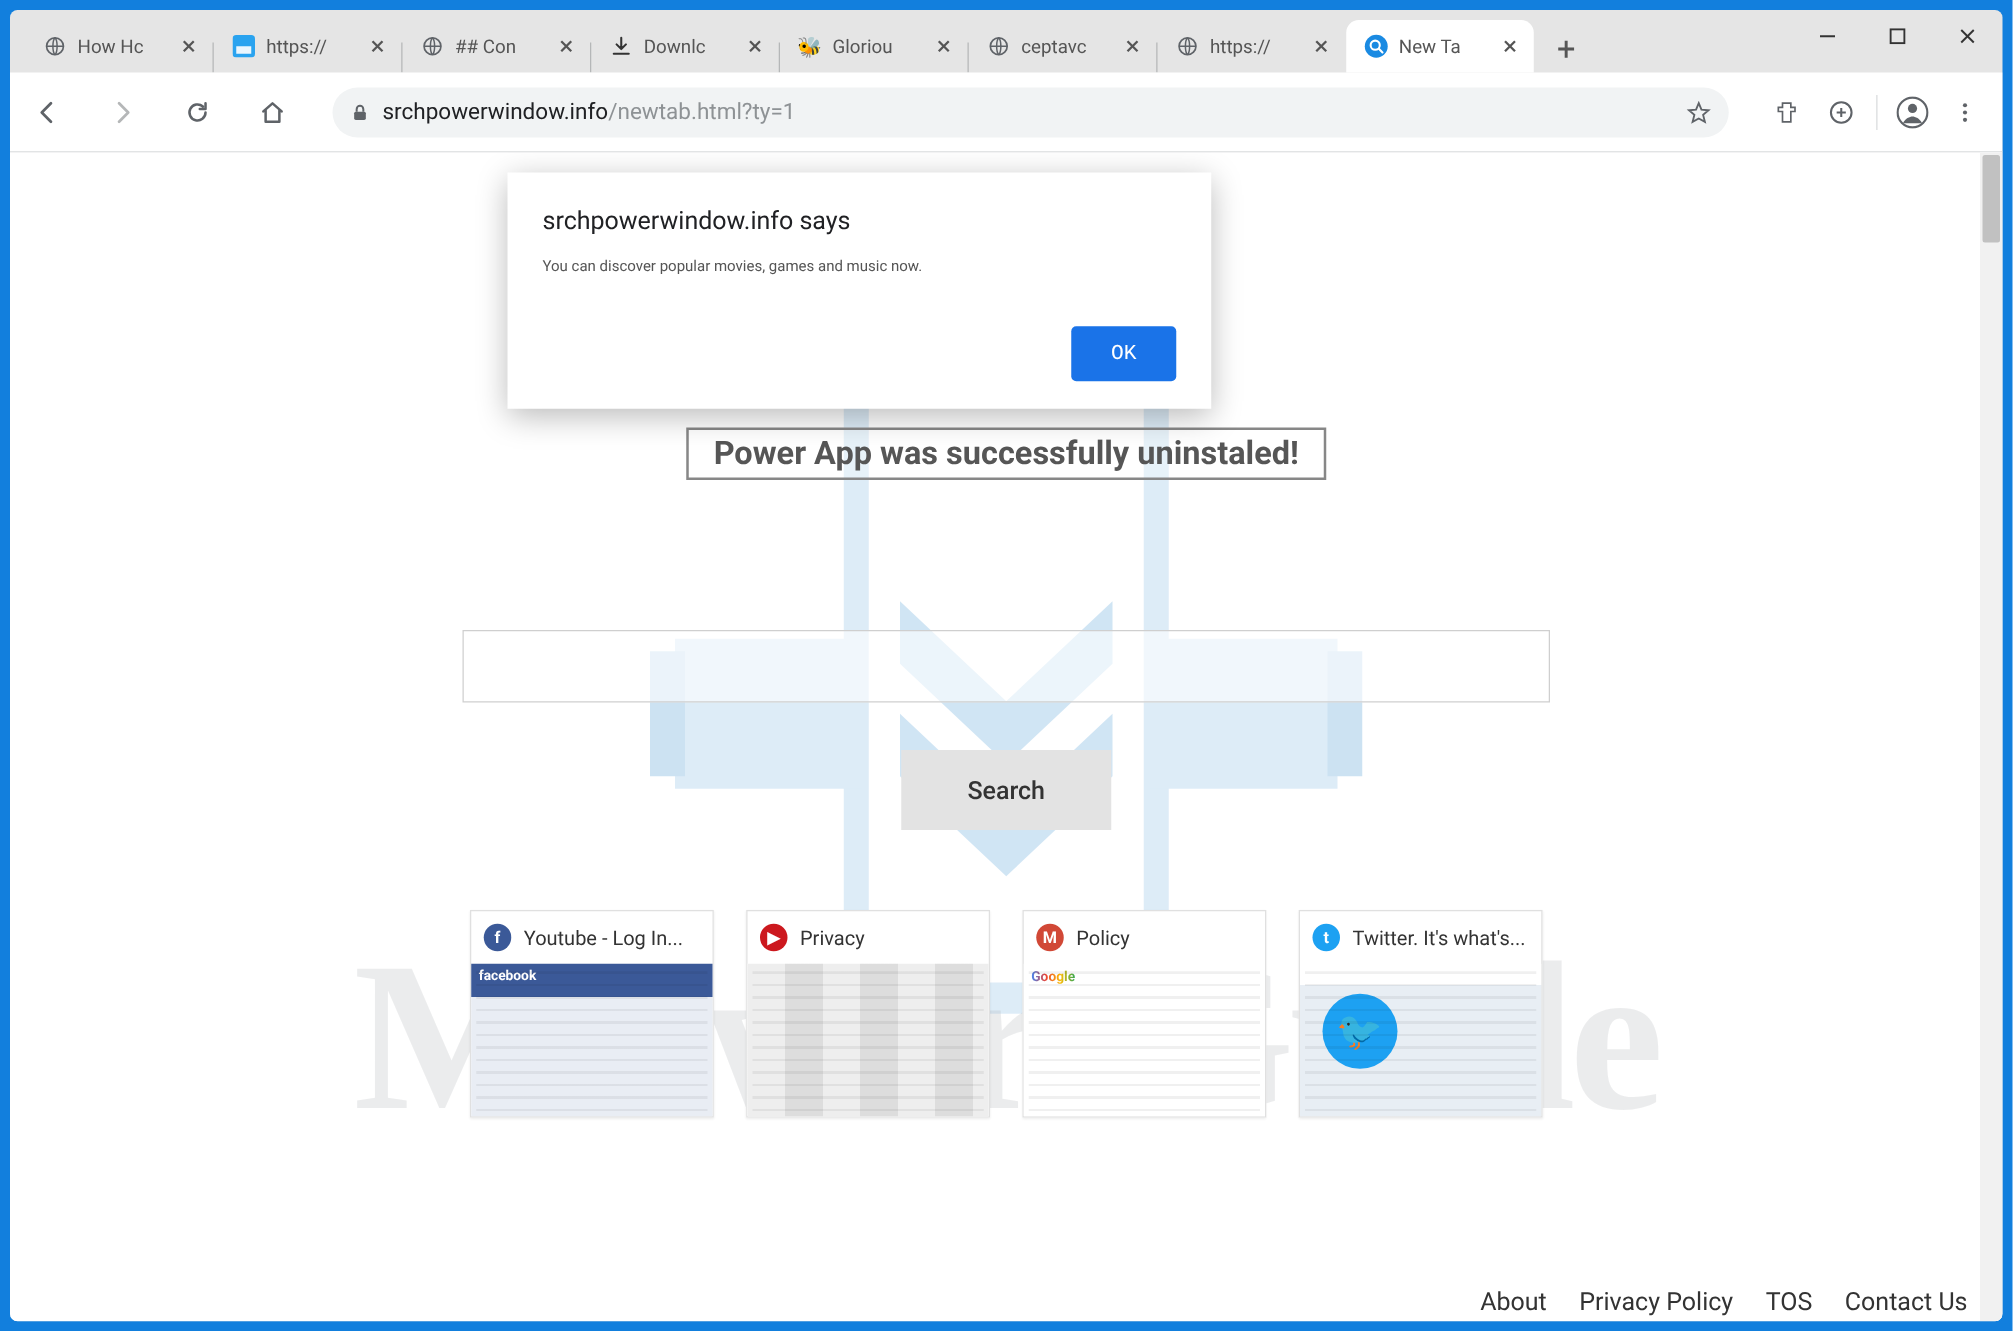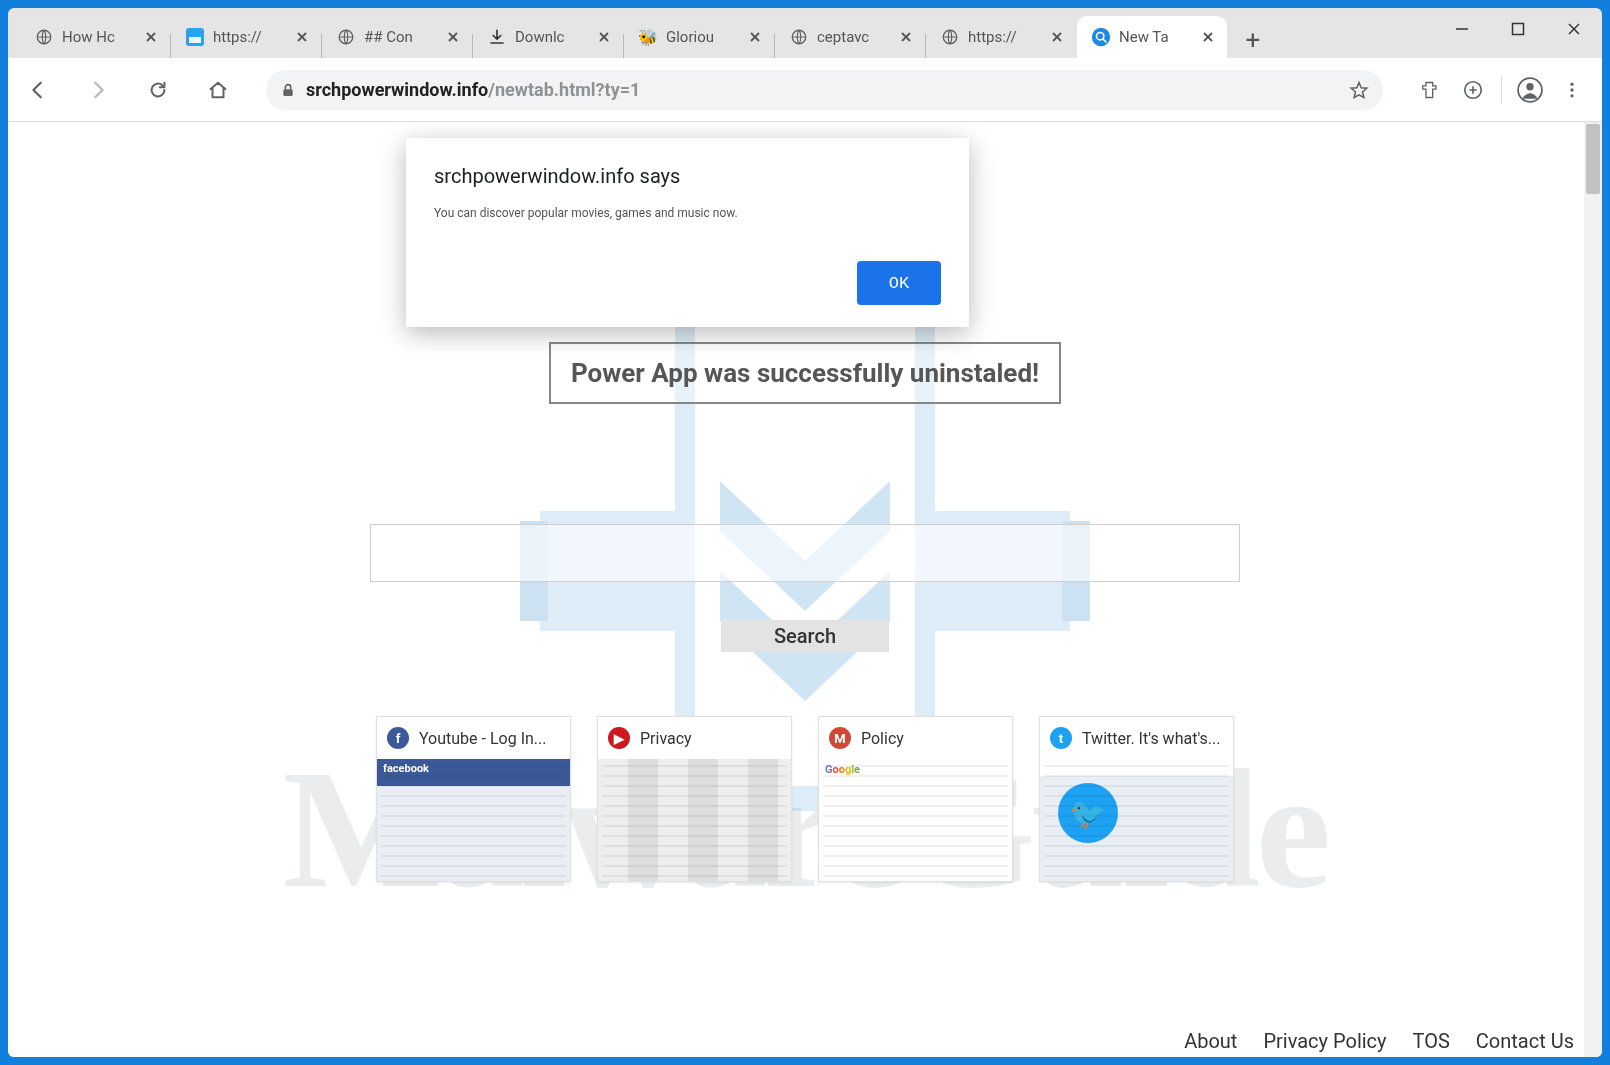--- a/index.html
+++ b/index.html
@@ -15,21 +15,21 @@
 .tabstrip { height: 50px; display: flex; align-items: flex-end; padding-left: 12px; padding-right: 200px; }
 .tab { display: flex; align-items: center; gap: 8px; height: 42px; padding: 0 10px 0 14px; font-size: 15px; color: #555; max-width: 160px; min-width: 150px; position: relative; }
 .tab.active { background: #fff; border-top-left-radius: 10px; border-top-right-radius: 10px; }
 .tab-sep { width: 1px; height: 24px; background: #b5b7b8; }
 .tab-title { white-space: nowrap; overflow: hidden; text-overflow: ellipsis; flex: 1; }
 .tab-close { width: 18px; height: 18px; display:flex; align-items:center; justify-content:center; cursor:pointer; color:#555; }
 .tab-favicon { width: 20px; height: 20px; display:flex; align-items:center; justify-content:center; font-size: 18px; }
 .newtab-btn { width: 36px; height: 36px; display:flex; align-items:center; justify-content:center; margin-left: 8px; font-size: 26px; color:#555; cursor:pointer; }
 
 
-.toolbar { height: 64px; background: #fff; display: flex; align-items: center; padding: 0 10px; gap: 20px; border-bottom: 1px solid #d9dbdd; font-weight: bold; }
+.toolbar { height: 64px; background: #fff; display: flex; align-items: center; padding: 0 10px; gap: 20px; border-bottom: 1px solid #d9dbdd; }
 .tool-icon { width: 40px; height: 40px; display:flex; align-items:center; justify-content:center; border-radius: 20px; cursor:pointer; color:#5f6368; }
 .tool-icon.disabled { color: #b5b7b8; cursor: default; }
 .omnibox { flex: 1; height: 40px; background: #f1f3f4; border-radius: 20px; display:flex; align-items:center; padding: 0 14px; gap: 10px; margin: 0 8px; }
 .omnibox .lock { color:#5f6368; }
 .omnibox .urltext { font-size: 18px; color:#202124; }
 .omnibox .urltext .path { color:#8e9295; }
 .omnibox .star { margin-left: auto; color:#5f6368; }
 .actions-right { display:flex; align-items:center; gap: 2px; }
 .vsep { width:1px; height:28px; background:#d9dbdd; margin: 0 6px; }
 
@@ -39,24 +39,24 @@
 .scrollbar .thumb { position:absolute; left:2px; right:2px; top:2px; height:70px; background:#c1c1c1; border-radius:2px; }
 .scrollbar .arrow-up { position:absolute; top:0; left:0; right:0; height:18px; display:flex; align-items:center; justify-content:center; color:#888; font-size:10px;}
 
 
 .watermark { position:absolute; inset:0; pointer-events:none; }
 .watermark .badge { position:absolute; left:50%; top:48%; transform:translate(-50%,-50%); width:570px; height:700px; opacity:.35; }
 .watermark-text { position:absolute; left:0; right:0; bottom:130px; text-align:center; font-size:170px; font-weight:700; color:#a9adb1; opacity:.22; letter-spacing:-4px; pointer-events:none; font-family: Georgia, serif;}
 
 
 .page { position:relative; padding-top: 220px; text-align:center; }
-.status-box { display:inline-block; border:2px solid #878787; padding: 14px 20px; font-size:26px; font-weight:700; color:#565656; background: rgba(255,255,255,.3); }
+.status-box { display:inline-block; border:2px solid #878787; padding: 4px 20px; font-size:26px; font-weight:700; color:#565656; background: rgba(255,255,255,.3); }
 .search-box { margin: 120px auto 0; width: 870px; height:58px; border:1px solid #cfcfcf; background: rgba(255,255,255,.6); }
 .search-input { width:100%; height:100%; border:none; background:transparent; outline:none; padding:0 14px; font-size:18px; }
-.search-btn { margin: 38px auto 0; width: 168px; height:32px; background:#e3e3e3; color:#333; font-size:20px; font-weight:500; display:flex; align-items:center; justify-content:center; cursor:pointer; }
+.search-btn { margin: 38px auto 0; width: 168px; height:64px; background:#e3e3e3; color:#333; font-size:20px; font-weight:500; display:flex; align-items:center; justify-content:center; cursor:pointer; }
 
 
 .tiles { margin: 64px auto 0; display:flex; gap: 26px; justify-content:center; }
 .tile { width: 195px; border:1px solid #e0e0e0; background:#fff; cursor:pointer; box-shadow: 0 1px 2px rgba(0,0,0,.08); }
 .tile-head { display:flex; align-items:center; gap:10px; padding: 10px 10px; font-size:16px; color:#333; }
 .tile-head .favicon { width:22px; height:22px; border-radius:50%; display:flex; align-items:center; justify-content:center; color:#fff; font-size:13px; font-weight:700; }
 .tile-title { white-space:nowrap; overflow:hidden; text-overflow:ellipsis; }
 .tile-thumb { height:122px; background: linear-gradient(135deg,#dfe7ef,#c9d6e2); position:relative; }
 .tile-thumb.fb { background: linear-gradient(#3b5998 0 22%, #e9edf4 22% 100%); }
 .tile-thumb.yt { background: repeating-linear-gradient(90deg,#eee 0 30px,#ddd 30px 60px), #fff; }

